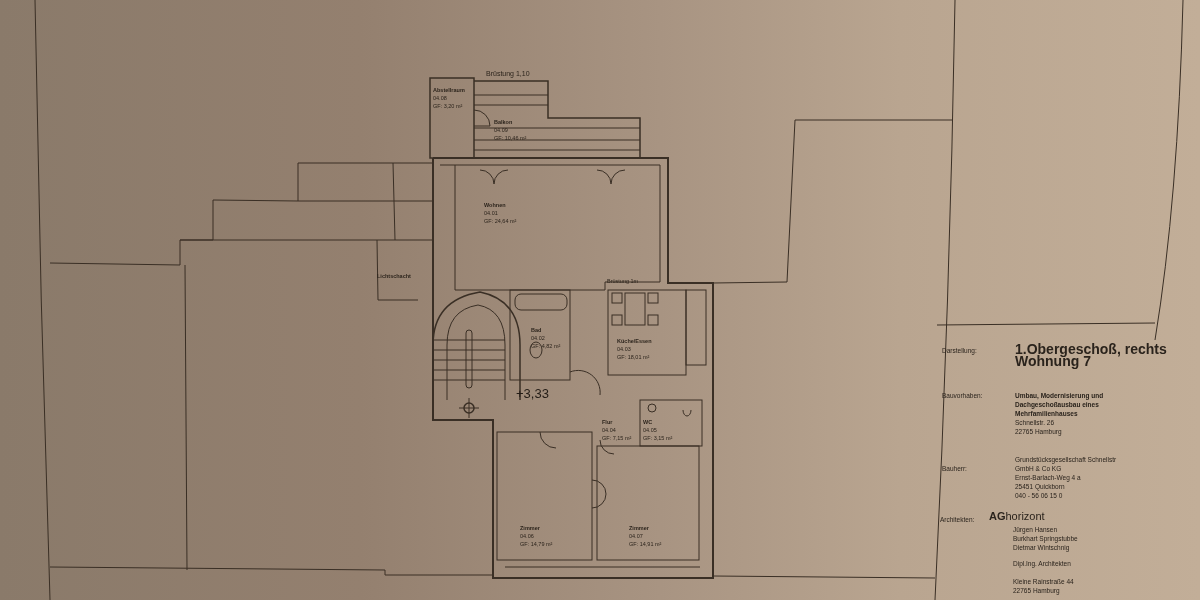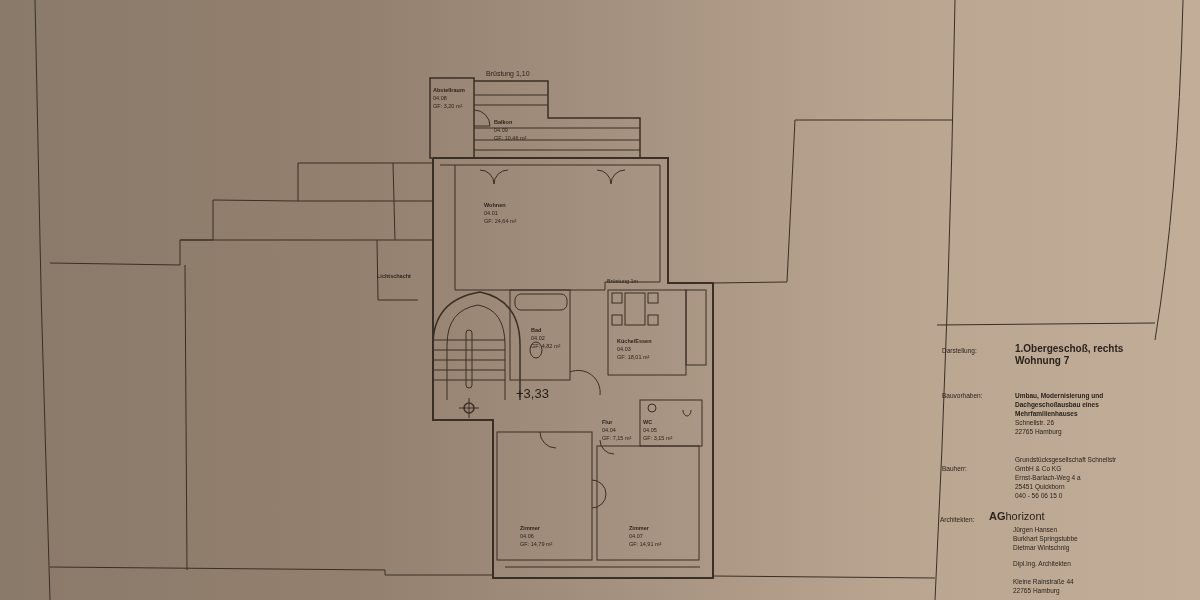--- a/index.html
+++ b/index.html
@@ -6,21 +6,21 @@
   body{width:1200px;height:600px;overflow:hidden;position:relative;
     background:linear-gradient(90deg,#8a7a6a 0%,#94806f 30%,#a89482 55%,#b9a590 75%,#c2ae98 100%);
     font-family:"Liberation Sans",sans-serif;color:#2a231d;}
   svg.plan{position:absolute;left:0;top:0;}
   .lbl{position:absolute;font-size:5.5px;line-height:8px;color:#2c241c;white-space:nowrap;}
   .lbl b{font-weight:bold;display:block;}
   .level{position:absolute;left:480px;top:386px;font-size:13px;color:#231c16;margin-left:36px;}
   .tb{position:absolute;font-size:6.5px;line-height:9px;color:#2a231c;white-space:nowrap;}
   .tb .k{position:absolute;left:0;}
   .tb .v{position:absolute;left:73px;}
-  .big{font-size:10px;font-weight:bold;line-height:12px;}
+  .big{font-size:14px;font-weight:bold;line-height:12px;}
   .ag{font-size:11px;font-weight:bold;}
   .ag span{font-weight:normal;}
 </style>
 </head>
 <body>
 
 <svg class="plan" width="1200" height="600" stroke="#3a2f25" fill="none" stroke-width="1">
 
   <path d="M35 0 Q40 300 50 600"></path>
   <path d="M955 0 Q950 300 935 600"></path>

